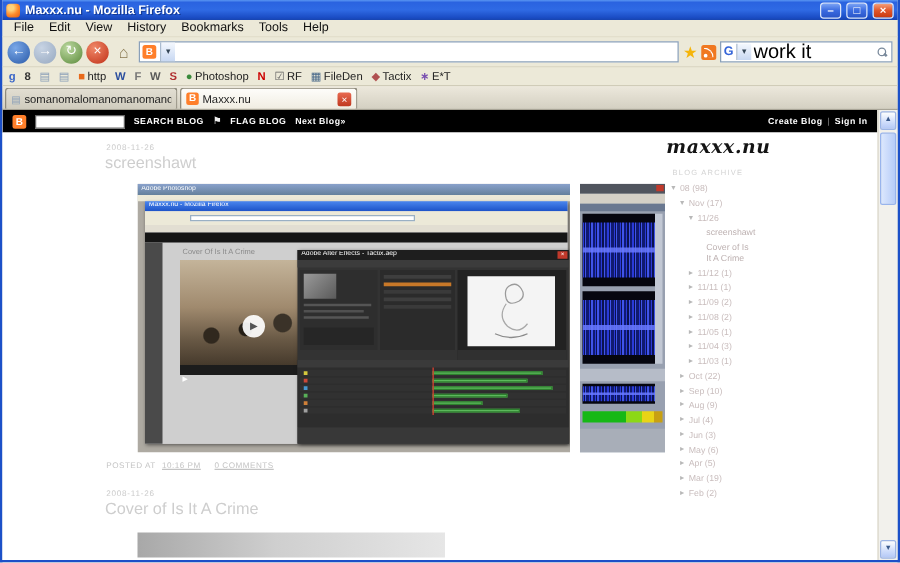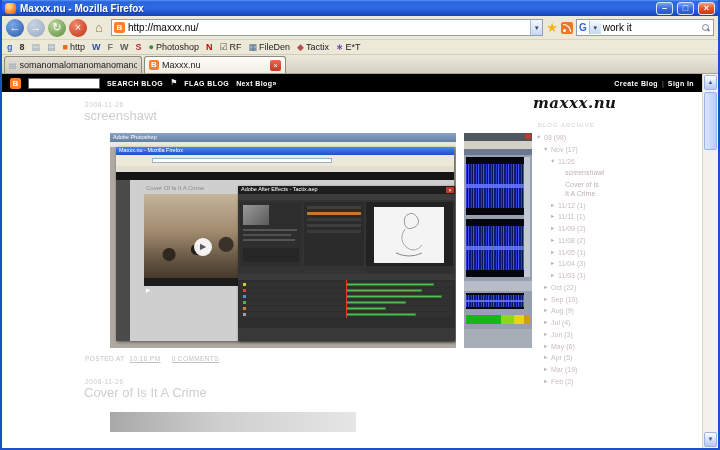--- a/index.html
+++ b/index.html
@@ -33,21 +33,21 @@
   .url-field{flex:1;height:17px;background:#fff;border:1px solid #8aa0b8;display:flex;align-items:center;padding:0 0 0 2px;gap:3px}
   .fav-b{width:11px;height:11px;background:#ff7f2a;border-radius:2px;color:#fff;font-size:8px;font-weight:bold;line-height:11px;text-align:center;flex:0 0 auto}
   .url-text{font-size:10px;color:#000;flex:1;white-space:nowrap;overflow:hidden}
   .drop{width:12px;height:15px;background:linear-gradient(180deg,#f4f8fe,#c8d8f2);border-left:1px solid #aabbcf;color:#345;font-size:7px;line-height:15px;text-align:center;flex:0 0 auto}
   .star-icon{color:#f5b50a;font-size:13px;line-height:1}
   .rss-icon{width:12px;height:12px;border-radius:2px;background:#f07820;position:relative;flex:0 0 auto}
   .rss-icon::before{content:"";position:absolute;left:2px;bottom:2px;width:3px;height:3px;border-radius:50%;background:#fff}
   .rss-icon::after{content:"";position:absolute;left:2px;bottom:2px;width:7px;height:7px;border:1.5px solid #fff;border-bottom:0;border-left:0;border-radius:0 100% 0 0}
   .search-field{width:138px;height:17px;background:#fff;border:1px solid #8aa0b8;display:flex;align-items:center;padding:0 2px;gap:2px;flex:0 0 auto}
   .g-logo{font-size:10px;font-weight:bold;color:#3464d8}
-  .search-text{flex:1;font-size:10px;color:#000;white-space:nowrap;overflow:hidden}
+  .search-text{flex:1;font-size:16px;color:#000;white-space:nowrap;overflow:hidden}
   .mag-icon{width:10px;height:10px;position:relative;flex:0 0 auto}
   .mag-icon::before{content:"";position:absolute;left:1px;top:1px;width:5px;height:5px;border:1.5px solid #78889a;border-radius:50%}
   .mag-icon::after{content:"";position:absolute;left:6px;top:6px;width:3px;height:1.5px;background:#78889a;transform:rotate(45deg)}
 
   
   .bookmarks-bar{height:15px;flex:0 0 auto;background:#ece9d8;display:flex;align-items:center;padding:0 5px;gap:7px;border-bottom:1px solid #d0ccb8}
   .bm-item{display:flex;align-items:center;gap:2px}
   .bm-glyph{font-size:9px;font-weight:bold;line-height:1}
   .bm-label{font-size:9px;color:#222;white-space:nowrap}
   .bm-label:empty{display:none}
@@ -132,30 +132,46 @@
 <div class="window">
 
   <div class="titlebar">
     <span class="app-icon"></span>
     <span class="title-text">Maxxx.nu - Mozilla Firefox</span>
     <span class="win-btn">–</span>
     <span class="win-btn">□</span>
     <span class="win-btn close">×</span>
   </div>
 
+  <div class="menubar">
+
+      <span class="menu-item">File</span>
+
+      <span class="menu-item">Edit</span>
+
+      <span class="menu-item">View</span>
+
+      <span class="menu-item">History</span>
+
+      <span class="menu-item">Bookmarks</span>
+
+      <span class="menu-item">Tools</span>
+
+      <span class="menu-item">Help</span>
+
+  </div>
 
   <div class="nav-toolbar">
     <span class="nav-btn nav-back">←</span>
     <span class="nav-btn nav-fwd">→</span>
     <span class="nav-btn nav-reload">↻</span>
     <span class="nav-btn nav-stop">×</span>
     <span class="nav-btn nav-home">⌂</span>
     <span class="url-field">
       <span class="fav-b">B</span>
-      <span class="url-text">http://maxxx.nu/</span>
       <span class="drop">▾</span>
     </span>
     <span class="star-icon">★</span>
     <span class="rss-icon"></span>
     <span class="search-field">
       <span class="g-logo">G</span>
       <span class="drop" style="height:13px;line-height:13px">▾</span>
       <span class="search-text">work it</span>
       <span class="mag-icon"></span>
     </span>

